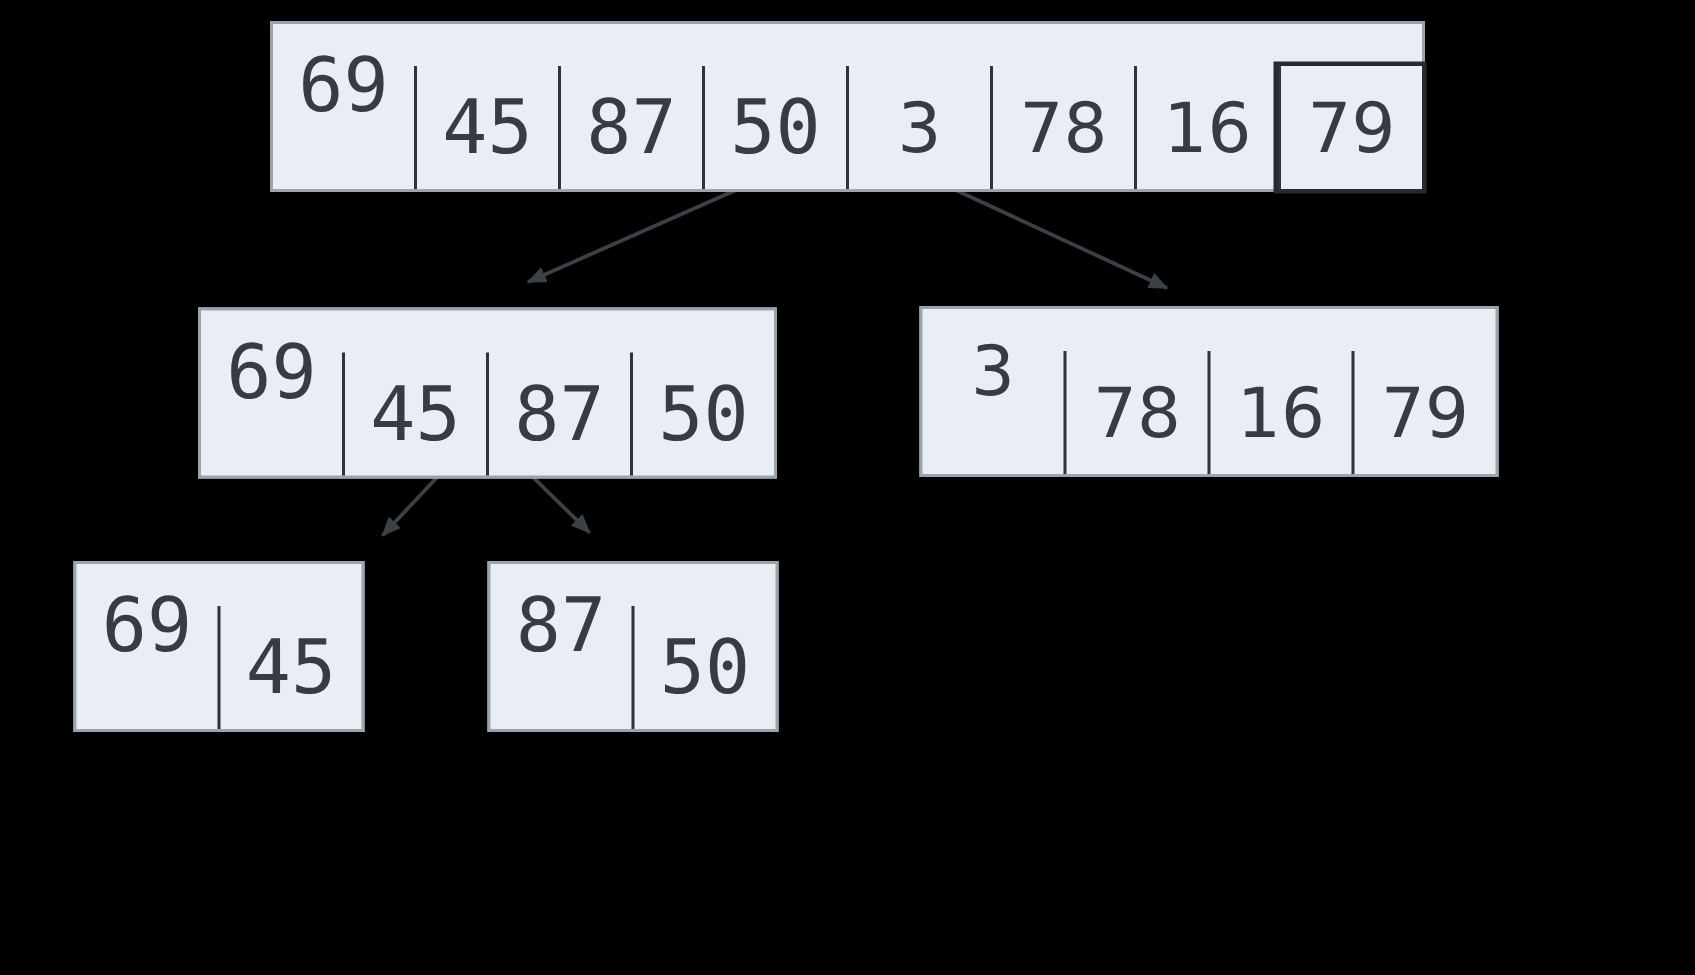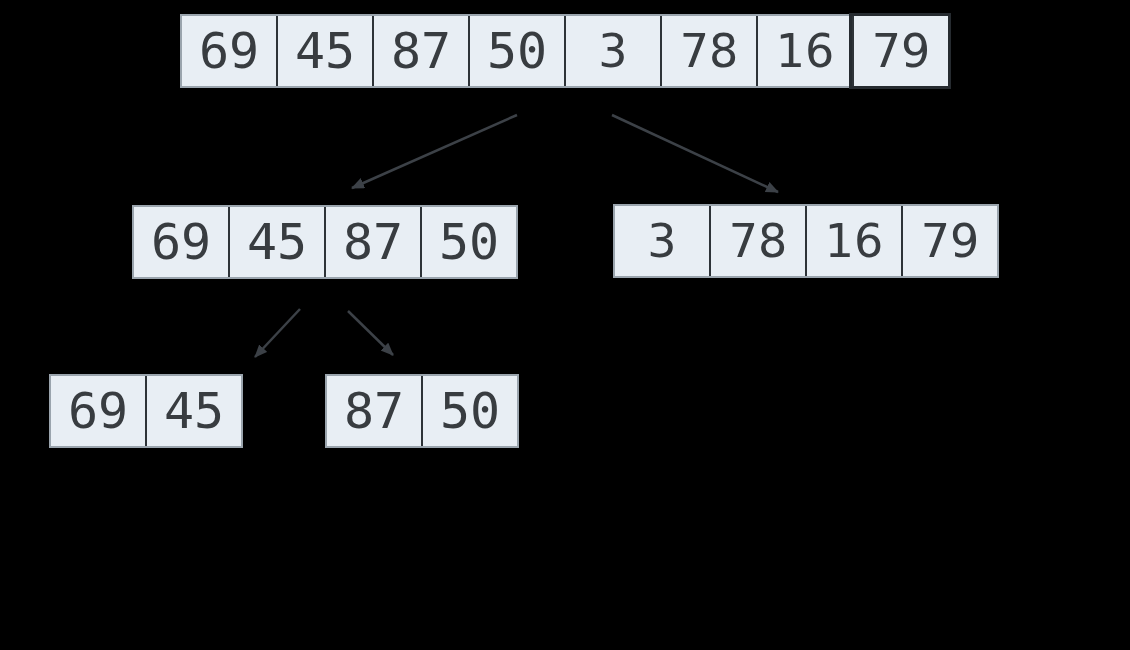--- a/index.html
+++ b/index.html
@@ -24,30 +24,31 @@
     display: block;
   }
   .array {
     position: absolute;
     display: flex;
     background: #e8eef4;
     border: 2px solid #9aa4ad;
   }
   .cell {
     width: 94px;
-    height: 70px;
+    height: 82px;
     display: flex;
     align-items: center;
     justify-content: center;
     color: #383c40;
     line-height: 1;
     user-select: none;
   }
   .cell + .cell {
     border-left: 2px solid #2e3338;
+    margin-top: 28px;
   }
   .cell.mono {
     font-family: "DejaVu Sans Mono", "Liberation Mono", monospace;
     font-size: 50px;
   }
   .cell.sans {
     font-family: "DejaVu Sans", "Liberation Sans", sans-serif;
     font-size: 46px;
   }
   .cell.highlight {

